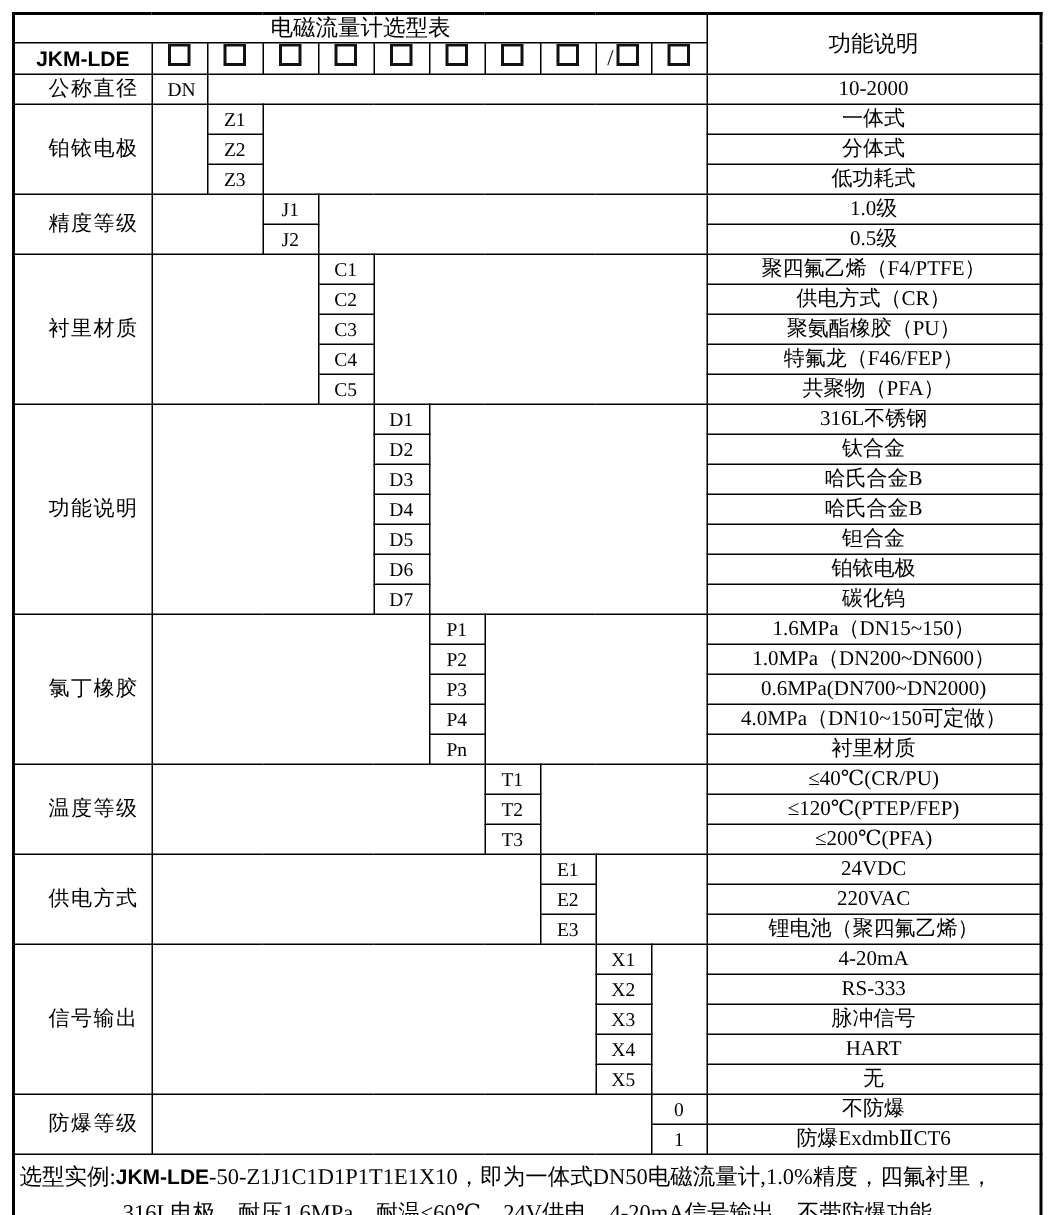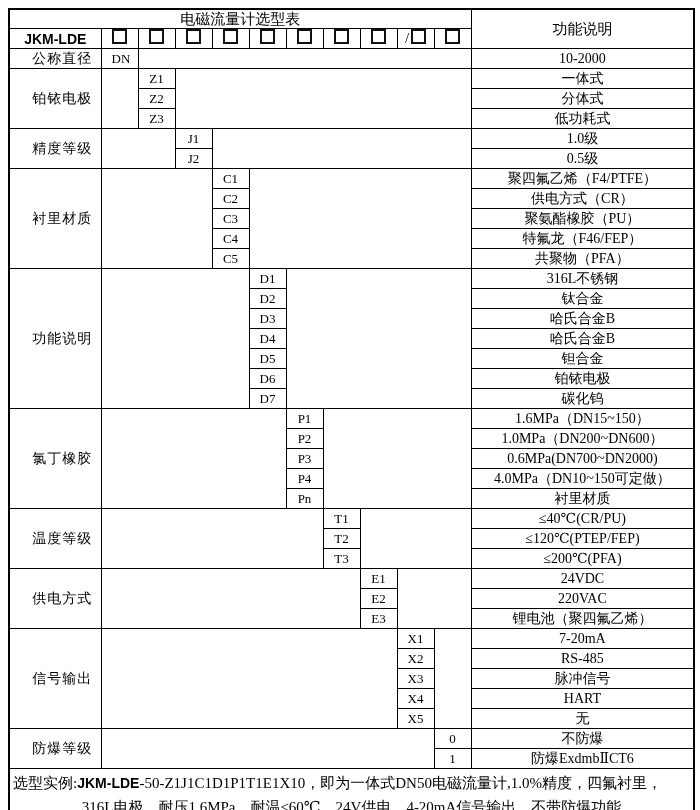--- a/index.html
+++ b/index.html
@@ -229,25 +229,25 @@
         </tr>
         <tr class="grid-row">
           <td class="code">E3</td>
           <td class="desc">锂电池（聚四氟乙烯）</td>
         </tr>
         <tr class="grid-row">
           <td class="cat" rowspan="5">信号输出</td>
           <td class="empty" rowspan="5" colspan="8"></td>
           <td class="code">X1</td>
           <td class="empty" rowspan="5" colspan="1"></td>
-          <td class="desc">7-20mA</td>
+          <td class="desc">4-20mA</td>
         </tr>
         <tr class="grid-row">
           <td class="code">X2</td>
-          <td class="desc">RS-485</td>
+          <td class="desc">RS-333</td>
         </tr>
         <tr class="grid-row">
           <td class="code">X3</td>
           <td class="desc">脉冲信号</td>
         </tr>
         <tr class="grid-row">
           <td class="code">X4</td>
           <td class="desc">HART</td>
         </tr>
         <tr class="grid-row">

